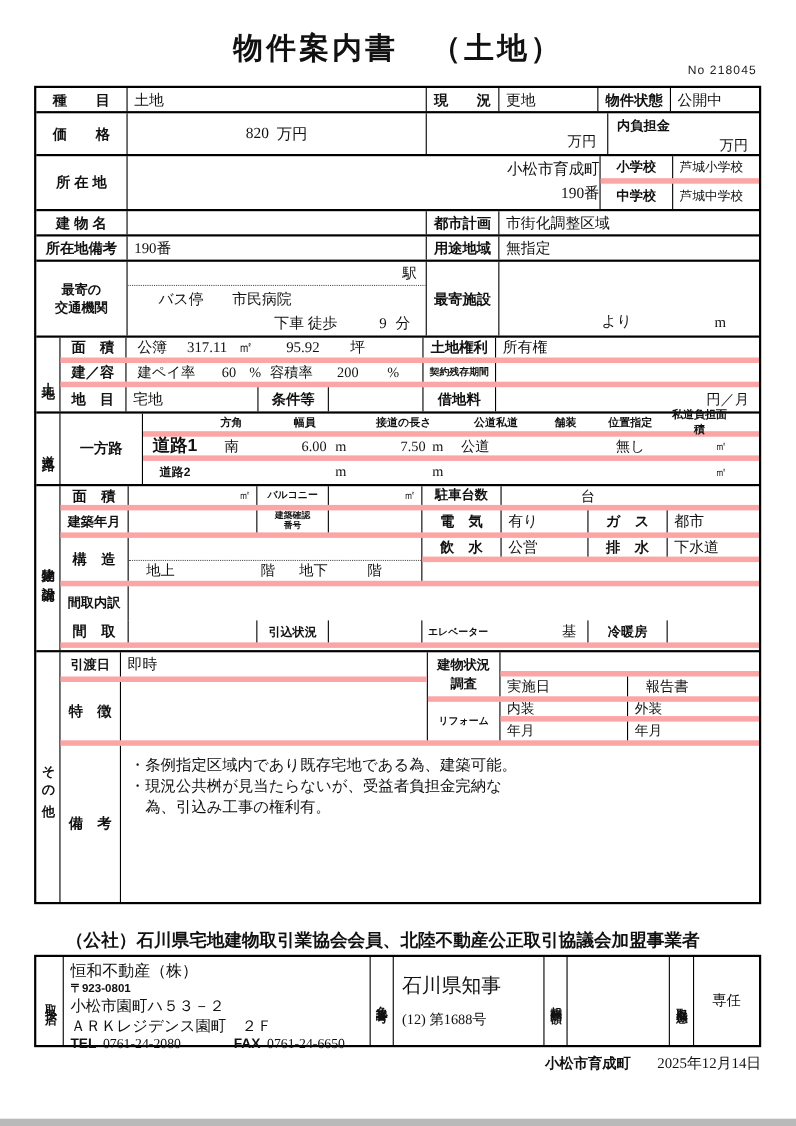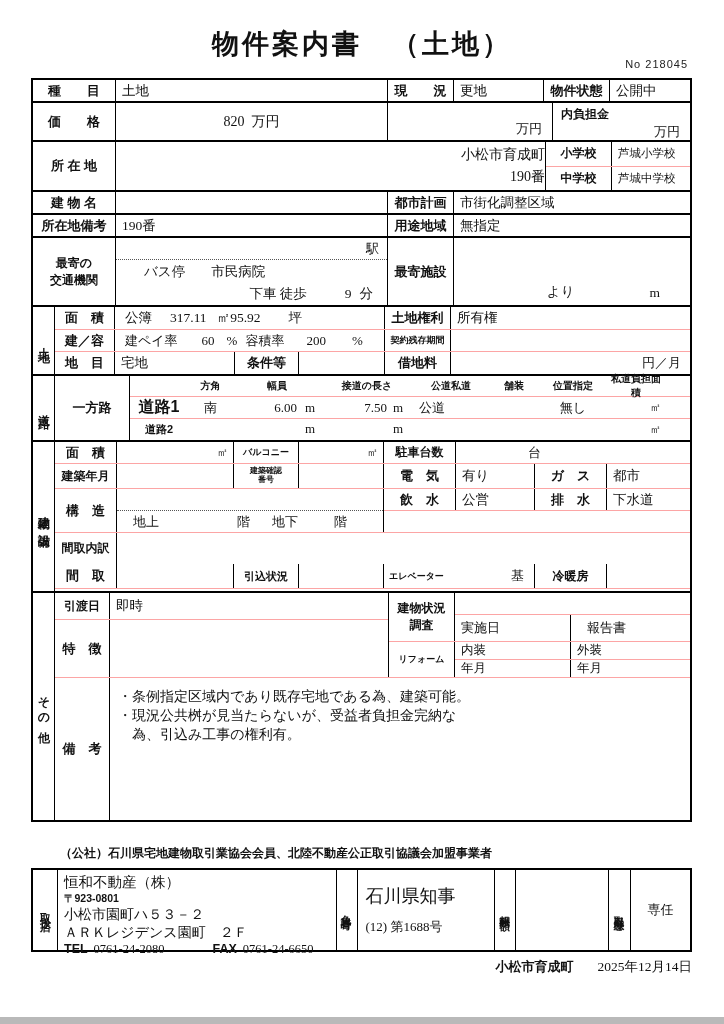--- a/index.html
+++ b/index.html
@@ -12,31 +12,31 @@
   .docno{position:absolute;top:58px;right:36px;font-family:"Liberation Sans",sans-serif;
          font-size:11px;letter-spacing:1px;color:#222}
   .tbl{position:absolute;left:31px;top:78px;width:661px;border:2px solid #000;background:#fff}
   .row{display:flex;align-items:stretch;border-bottom:2px solid #000}
   .sec{display:flex;align-items:stretch;border-bottom:2px solid #000}
   .tbl>:last-child{border-bottom:none}
   .sr{display:flex;align-items:stretch}
   .col{display:flex;flex-direction:column}
   .c{display:flex;align-items:center;min-width:0;overflow:hidden}
   .br1{border-right:1px solid #000}
-  .bb1{border-bottom:1px solid #fca5a5}
+  .bb1{border-bottom:5px solid #fca5a5}
   .brd{border-bottom:1px dotted #555}
   .lb{justify-content:center;font-family:"Liberation Sans",sans-serif;font-weight:bold;font-size:13px;text-align:center}
   .lb12{font-size:12px}.lb11{font-size:11px}
   .sm{font-size:9px;line-height:1.15}
   .xs{font-size:8px;line-height:1.1}
   .vl{padding-left:6px;font-size:13.5px;font-family:"Liberation Serif",serif}
   .vstrip{writing-mode:vertical-rl;text-orientation:upright;display:flex;align-items:center;justify-content:center;
           font-family:"Liberation Sans",sans-serif;font-weight:bold;font-size:12px;letter-spacing:4px}
   .rh{font-family:"Liberation Sans",sans-serif;font-weight:bold;font-size:10px;text-align:center}
-  .note{position:absolute;left:60px;top:845px;font-family:"Liberation Sans",sans-serif;font-weight:bold;font-size:12px}
+  .note{position:absolute;left:60px;top:845px;font-family:"Liberation Sans",sans-serif;font-weight:bold;font-size:16px}
   .btm{position:absolute;left:31px;top:868px;width:661px;height:84px;border:2px solid #000;display:flex;align-items:stretch}
   .expiry{position:absolute;top:958px;right:32px;display:flex;gap:24px;align-items:baseline}
   .scan-edge{position:absolute;left:0;bottom:0;width:100%;height:7px;background:#b9b9b9}
 </style>
 </head>
 <body>
 
 <div class="page">
 
   <div class="title">物件案内書　（土地）</div>
@@ -128,21 +128,21 @@
 
     <div class="sec" style="height:69px">
       <div class="vstrip br1" style="width:22px">土地</div>
       <div class="col" style="flex:1">
         <div class="sr bb1" style="height:23px">
           <div class="c br1 lb" style="width:60px">面　積</div>
           <div class="c br1" style="width:270px;font-size:13.5px">
             <span style="margin-left:10px">公簿</span>
             <span style="margin-left:18px">317.11</span>
             <span style="margin-left:10px">㎡</span>
-            <span style="">95.92</span>
+            <span style="margin-left:30px">95.92</span>
             <span style="margin-left:28px">坪</span>
           </div>
           <div class="c br1 lb" style="width:66px">土地権利</div>
           <div class="c vl" style="width:238px">所有権</div>
         </div>
         <div class="sr bb1" style="height:22px">
           <div class="c br1 lb" style="width:60px">建／容</div>
           <div class="c br1" style="width:270px;font-size:13px">
             <span style="margin-left:10px">建ペイ率</span>
             <span style="margin-left:24px">60</span>

